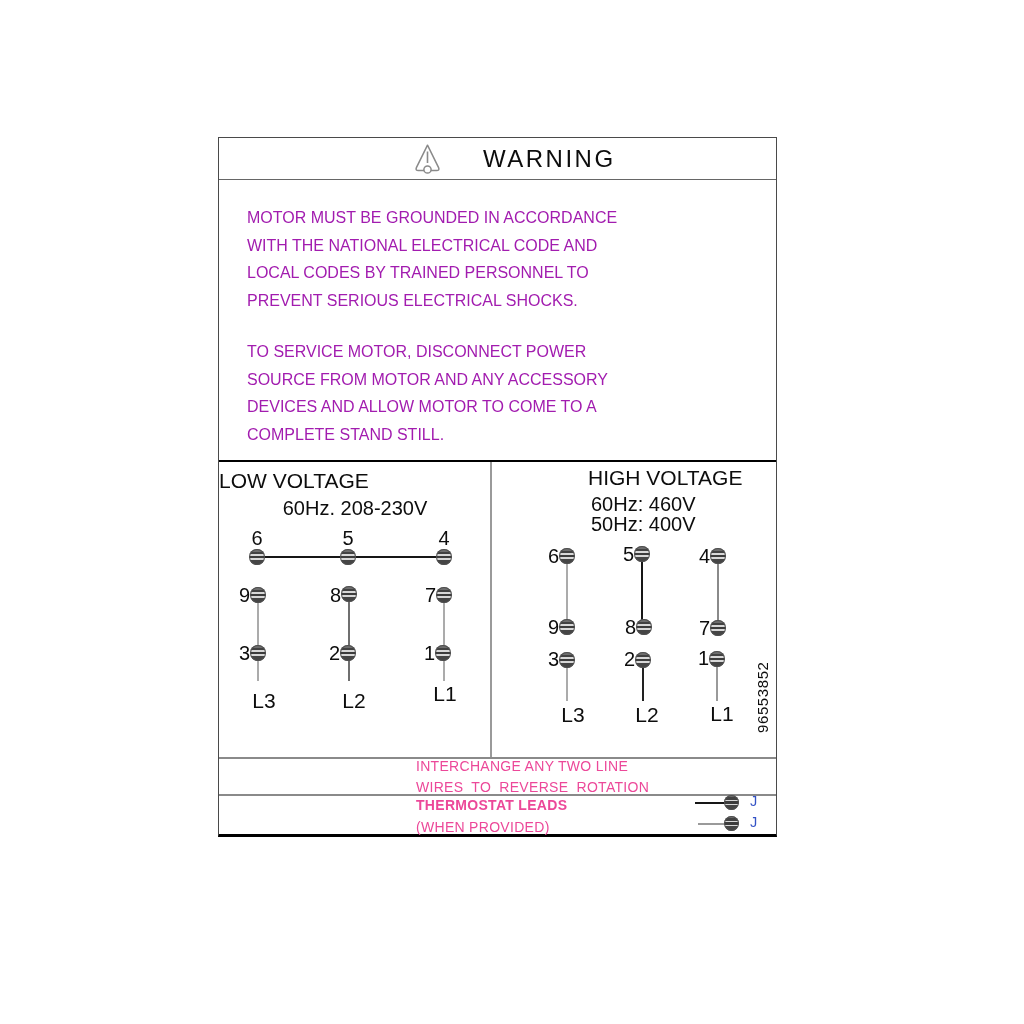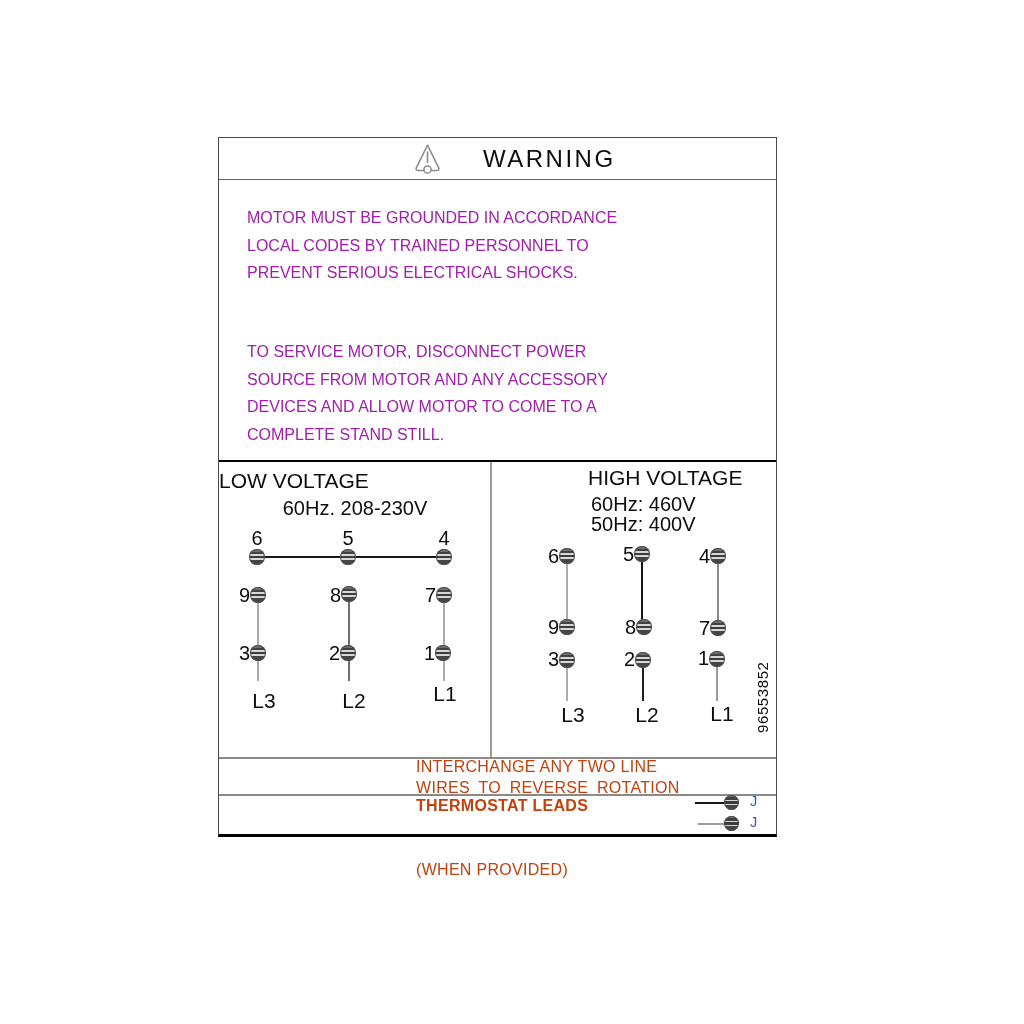--- a/index.html
+++ b/index.html
@@ -35,21 +35,21 @@
     position:absolute;width:16px;height:16px;border-radius:50%;
     background:linear-gradient(to bottom,
       #6e6e6e 0 16%, #424242 16% 31%, #d8d8d8 31% 42%,
       #3c3c3c 42% 57%, #d8d8d8 57% 68%, #454545 68% 100%);
     box-shadow:inset 0 0 0 1px #4f4f4f;
   }
   .dot.sm{width:15px;height:15px;}
   .vline{position:absolute;width:2px;}
   .hline{position:absolute;height:2px;}
   
-  .small{position:absolute;font-size:16px;line-height:15px;letter-spacing:0.3px;color:#c2410c;}
+  .small{position:absolute;font-size:14px;line-height:15px;letter-spacing:0.3px;color:#ec4899;}
   .jlbl{position:absolute;font-size:14.5px;line-height:16px;color:#3352c5;}
   .partnum{
     position:absolute;left:509px;top:552px;width:70px;height:16px;
     transform:rotate(-90deg);font-size:15px;letter-spacing:0.6px;
     text-align:center;color:#0d0d0d;line-height:16px;
   }
   svg{display:block;}
 </style>
 </head>
 <body>
@@ -64,20 +64,21 @@
         <circle cx="13.5" cy="27.5" r="3.6" fill="#fff" stroke="#8a8a8a" stroke-width="1.5"></circle>
       </svg>
     </span>
     <span class="warn-title">WARNING</span>
     <div class="sep" style="top:41px;"></div>
   </div>
 
   <div>
     <div class="para" style="top:66px;">
       <div>MOTOR MUST BE GROUNDED IN ACCORDANCE</div>
+      <div>WITH THE NATIONAL ELECTRICAL CODE AND</div>
       <div>LOCAL CODES BY TRAINED PERSONNEL TO</div>
       <div>PREVENT SERIOUS ELECTRICAL SHOCKS.</div>
     </div>
     <div class="para" style="top:200px;">
       <div>TO SERVICE MOTOR, DISCONNECT POWER</div>
       <div>SOURCE FROM MOTOR AND ANY ACCESSORY</div>
       <div>DEVICES AND ALLOW MOTOR TO COME TO A</div>
       <div>COMPLETE STAND STILL.</div>
     </div>
     <div class="sep black" style="top:322px;"></div>
@@ -167,21 +168,21 @@
 
   <div>
     <div class="small" style="left:197px;top:621px;">INTERCHANGE ANY TWO LINE</div>
     <div class="small" style="left:197px;top:642px;word-spacing:4px;">WIRES TO REVERSE ROTATION</div>
   </div>
 
   <div class="sep gray" style="top:656px;"></div>
 
   <div>
     <div class="small" style="left:197px;top:660px;font-weight:bold;">THERMOSTAT LEADS</div>
-    <div class="small" style="left:197px;top:682px;margin-top:42px;">(WHEN PROVIDED)</div>
+    <div class="small" style="left:197px;top:682px;">(WHEN PROVIDED)</div>
 
     <div class="hline" style="left:476px;top:664px;width:37px;background:#161616;"></div>
     <div class="dot sm" style="left:505px;top:657px;"></div>
     <div class="jlbl" style="left:531px;top:655px;">J</div>
 
     <div class="hline" style="left:479px;top:685px;width:34px;background:#9a9a9a;"></div>
     <div class="dot sm" style="left:505px;top:678px;"></div>
     <div class="jlbl" style="left:531px;top:676px;">J</div>
   </div>
 

